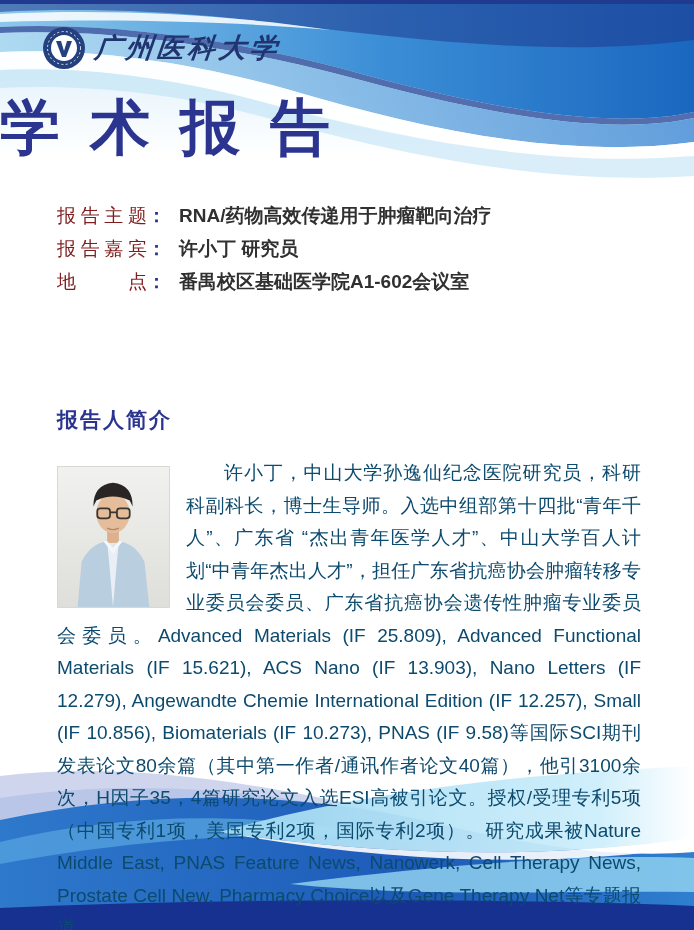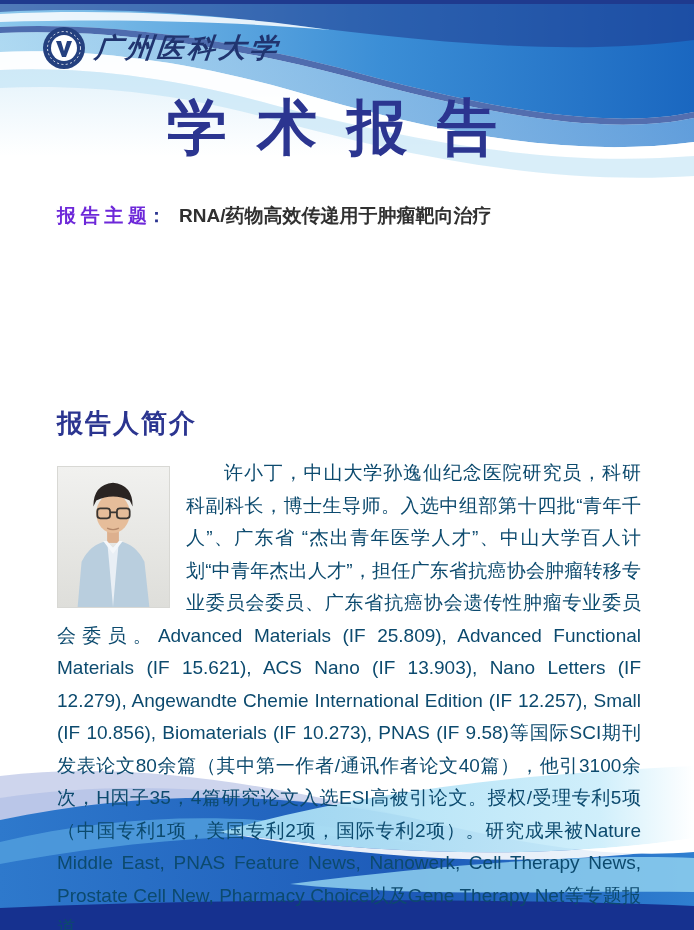--- a/index.html
+++ b/index.html
@@ -16,37 +16,37 @@
   .logo{position:absolute;top:26px;left:42px;display:flex;align-items:center;gap:9px;z-index:2;}
   .logo .emblem{width:44px;height:44px;}
   .logo .uni-name{
     font-family:"DejaVu Serif","Liberation Serif",serif;
     font-style:italic;font-weight:bold;font-size:27px;letter-spacing:4px;
     color:#20346f;transform:skewX(-6deg);white-space:nowrap;
   }
   
   .title{
     position:absolute;top:88px;left:0;width:694px;z-index:2;
-    text-align:center;font-size:60px;font-weight:bold;color:#2b3590;
+    text-align:left;font-size:60px;font-weight:bold;color:#2b3590;
     letter-spacing:30px;box-sizing:border-box;white-space:nowrap;
   }
   
   .info{position:absolute;top:199px;left:57px;right:48px;z-index:2;}
   .info-row{line-height:33px;font-size:19px;white-space:nowrap;}
   .info-label{
     display:inline-block;width:90px;vertical-align:top;
-    font-weight:bold;color:#6d28d9;
+    font-weight:normal;color:#7f1d1d;
     text-align:justify;text-align-last:justify;
   }
   .info-colon{font-weight:bold;color:#2b3590;}
   .info-value{color:#303030;margin-left:13px;font-weight:bold;}
   
   .bio-heading{
     position:absolute;top:406px;left:57px;z-index:2;
-    font-size:26px;font-weight:bold;color:#2b3590;letter-spacing:2px;
+    font-size:21px;font-weight:bold;color:#2b3590;letter-spacing:2px;
   }
   .bio-body{
     position:absolute;top:443px;left:57px;width:584px;z-index:2;
     font-size:19px;line-height:32.5px;color:#0c4a6e;
     text-align:justify;text-indent:2em;margin-top:14px;
   }
   .bio-photo{
     float:left;width:113px;height:142px;margin:9px 16px 6px 0;
     border:1px solid #d8d8d4;box-sizing:border-box;
   }
@@ -117,20 +117,26 @@
     </svg>
     <span class="uni-name">广州医科大学</span>
   </div>
 
   <div class="title">学术报告</div>
 
   <div class="info">
     <div class="info-row">
       <span class="info-label">报告主题</span><span class="info-colon">：</span><span class="info-value">RNA/药物高效传递用于肿瘤靶向治疗</span>
     </div>
+    <div class="info-row">
+      <span class="info-label">报告嘉宾</span><span class="info-colon">：</span><span class="info-value">许小丁 研究员</span>
+    </div>
+    <div class="info-row">
+      <span class="info-label">地点</span><span class="info-colon">：</span><span class="info-value">番禺校区基础医学院A1-602会议室</span>
+    </div>
   </div>
 
   <div class="bio-heading">报告人简介</div>
 
   <div class="bio-body">
     <svg class="bio-photo" viewBox="0 0 113 142" preserveAspectRatio="none">
       <defs>
         <linearGradient id="pbg" x1="0" y1="0" x2="0" y2="1">
           <stop offset="0" stop-color="#f1f1ef"></stop>
             <stop offset="1" stop-color="#dededa"></stop>

